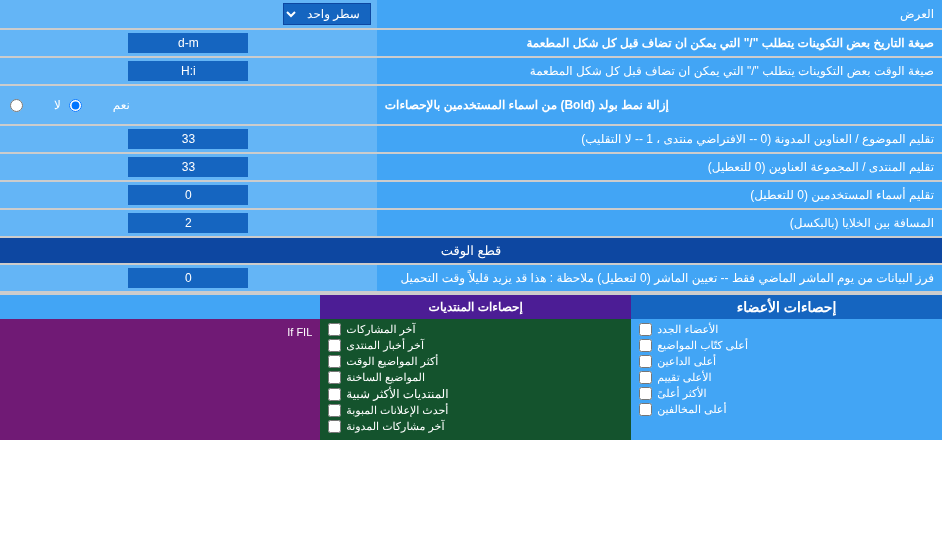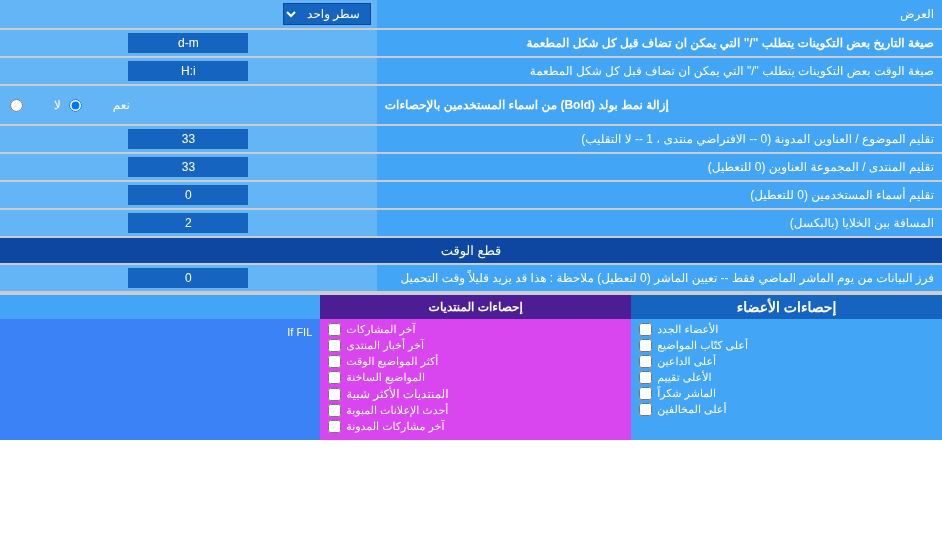--- a/index.html
+++ b/index.html
@@ -233,30 +233,30 @@
             </div>
             <div class="checkbox-item">
               <span style="color:#fff; font-size:11px;">أعلى الداعين</span>
               <input type="checkbox" style="">
             </div>
             <div class="checkbox-item">
               <span style="color:#fff; font-size:11px;">الأعلى تقييم</span>
               <input type="checkbox" style="">
             </div>
             <div class="checkbox-item">
-              <span style="color:#fff; font-size:11px;">الماشر شكراً</span>
+              <span style="color:#fff; font-size:11px;">الأكثر أعلىً</span>
               <input type="checkbox" style="">
             </div>
             <div class="checkbox-item">
               <span style="color:#fff; font-size:11px;">أعلى المخالفين</span>
               <input type="checkbox" style="">
             </div>
           </td>
 
-          <td style="background:#d946ef; padding:4px 8px; vertical-align:top;">
+          <td style="background:#14532d; padding:4px 8px; vertical-align:top;">
             <div class="checkbox-item">
               <span style="color:#fff; font-size:11px;">آخر المشاركات</span>
               <input type="checkbox" style="">
             </div>
             <div class="checkbox-item">
               <span style="color:#fff; font-size:11px;">آخر أخبار المنتدى</span>
               <input type="checkbox" style="">
             </div>
             <div class="checkbox-item">
               <span style="color:#fff; font-size:11px;">أكثر المواضيع الوقت</span>
@@ -273,21 +273,21 @@
             <div class="checkbox-item">
               <span style="color:#fff; font-size:11px;">أحدث الإعلانات المبوبة</span>
               <input type="checkbox" style="">
             </div>
             <div class="checkbox-item">
               <span style="color:#fff; font-size:11px;">آخر مشاركات المدونة</span>
               <input type="checkbox" style="">
             </div>
           </td>
 
-          <td style="background:#3b82f6; padding:4px 8px; vertical-align:top;">
+          <td style="background:#701a75; padding:4px 8px; vertical-align:top;">
             <div style="color:#fff; font-size:11px; padding:3px 0;">If FIL</div>
           </td>
         </tr>
       </tbody>
           </table>
     </td>
   </tr>
 </tbody>
   </table>
 

